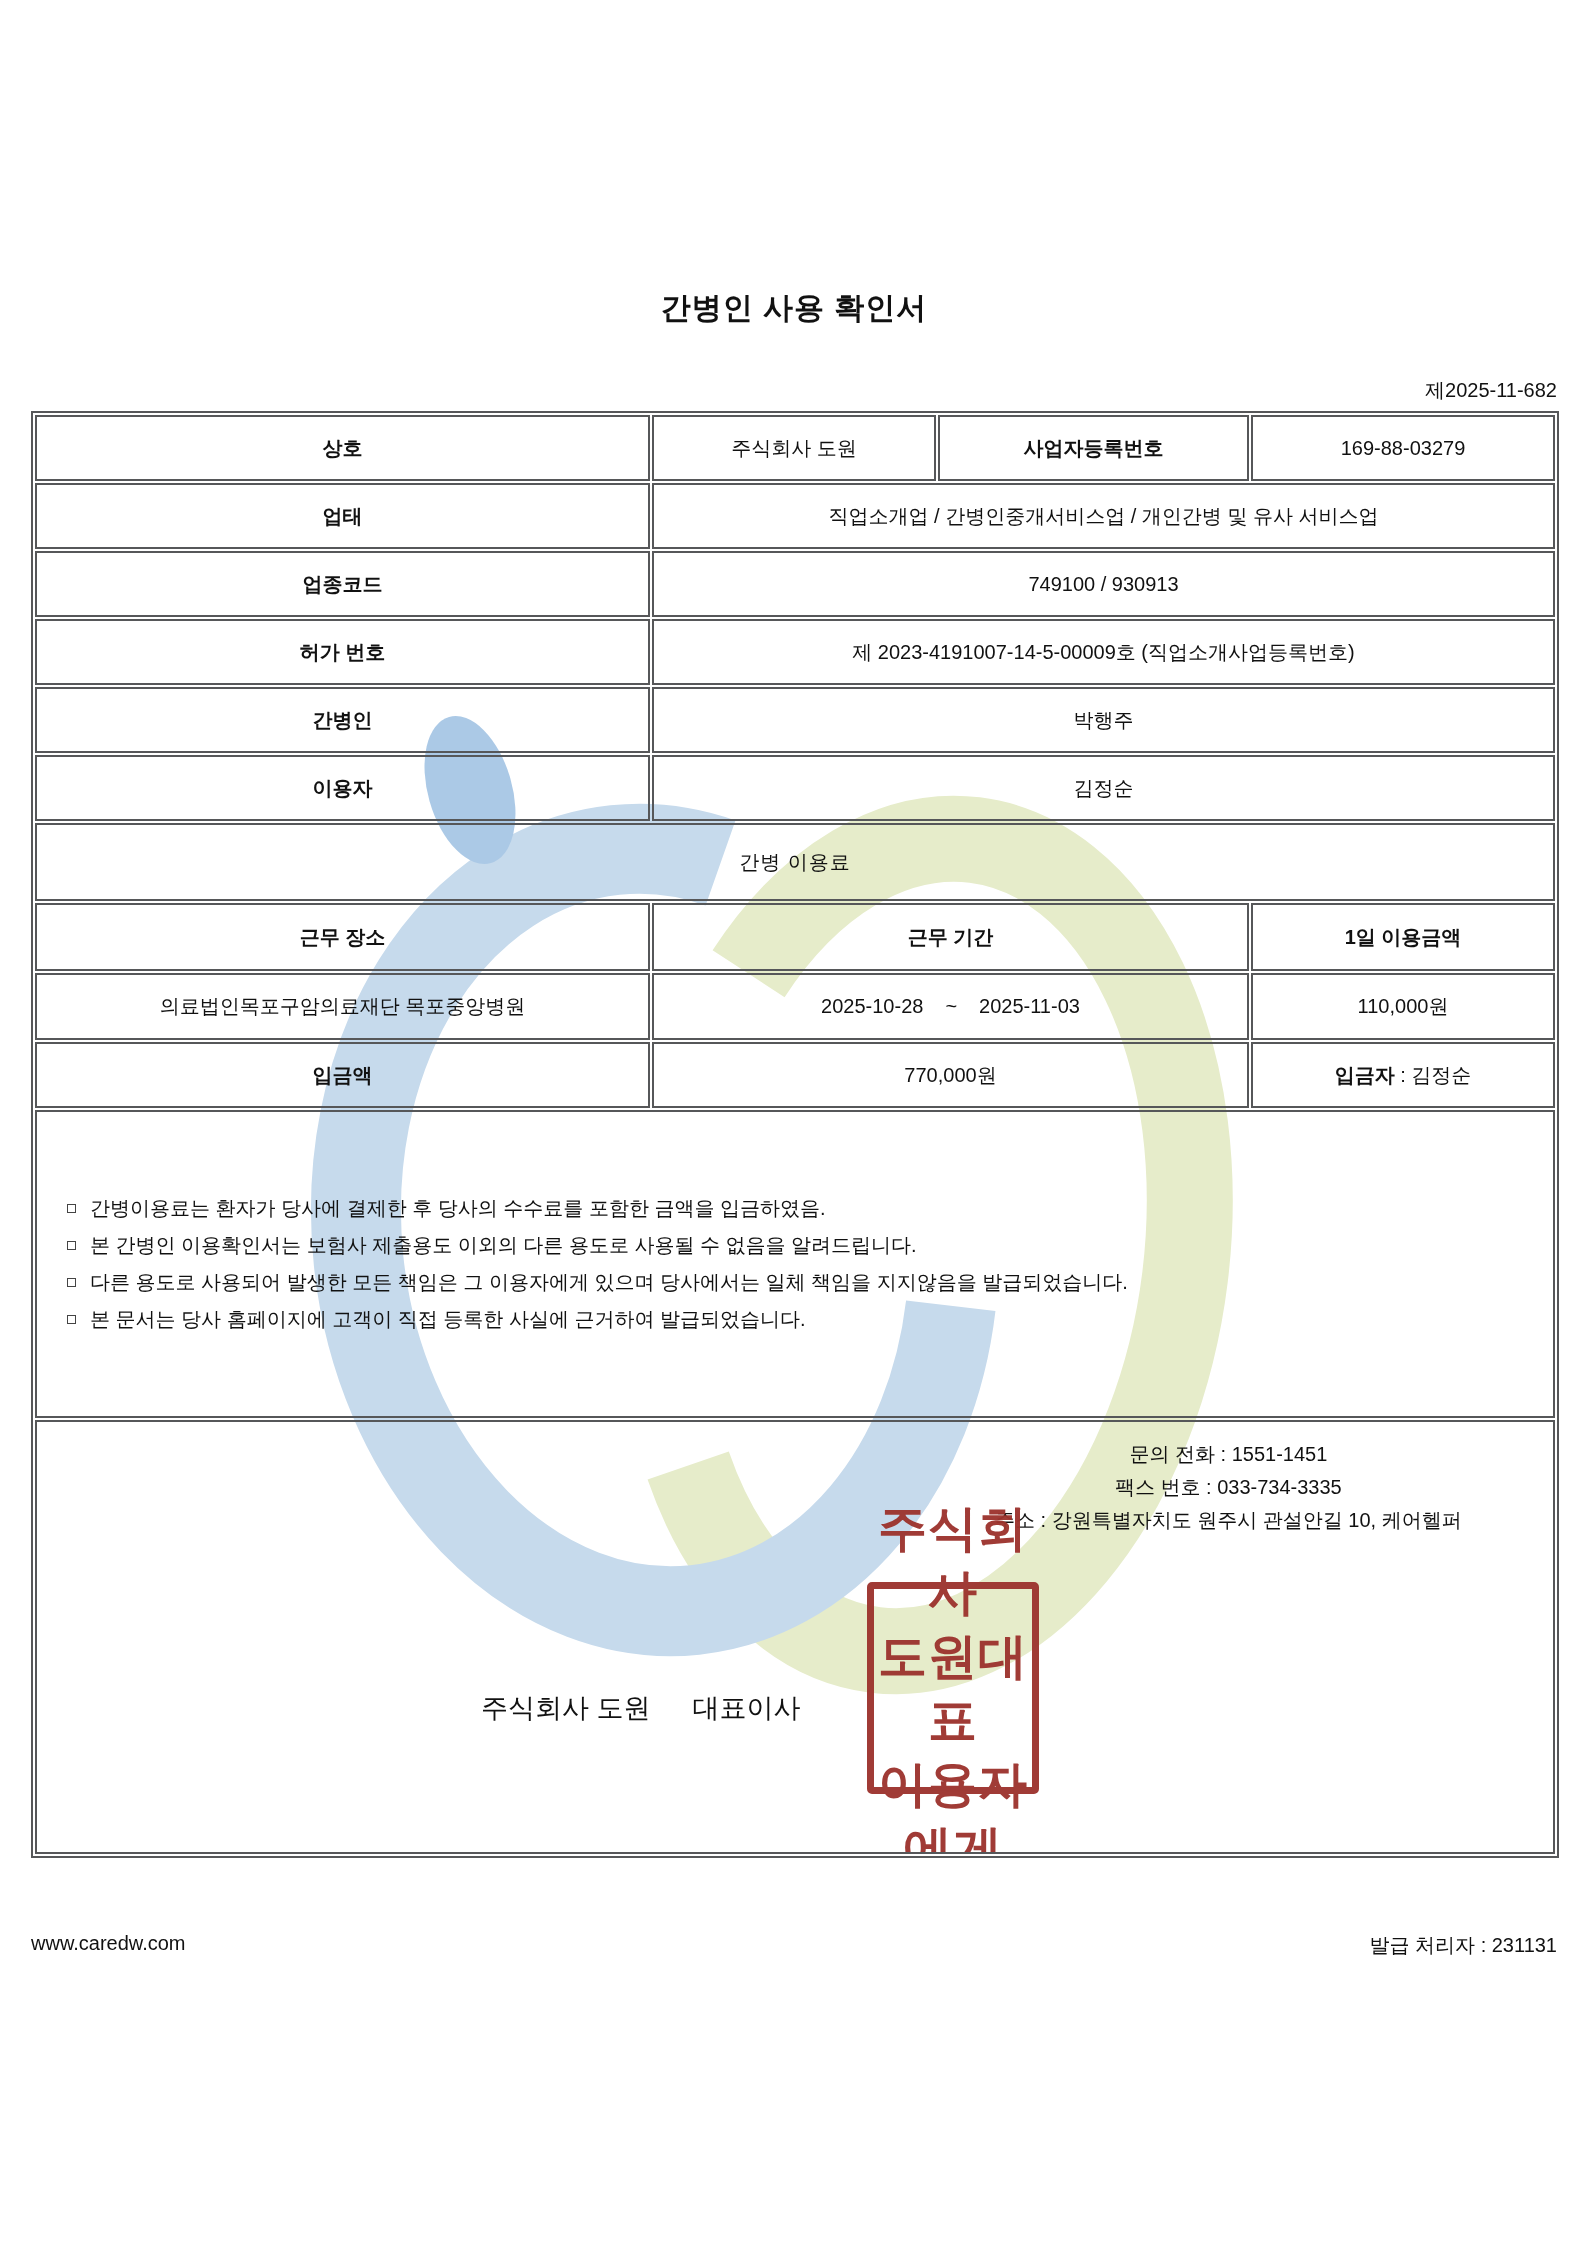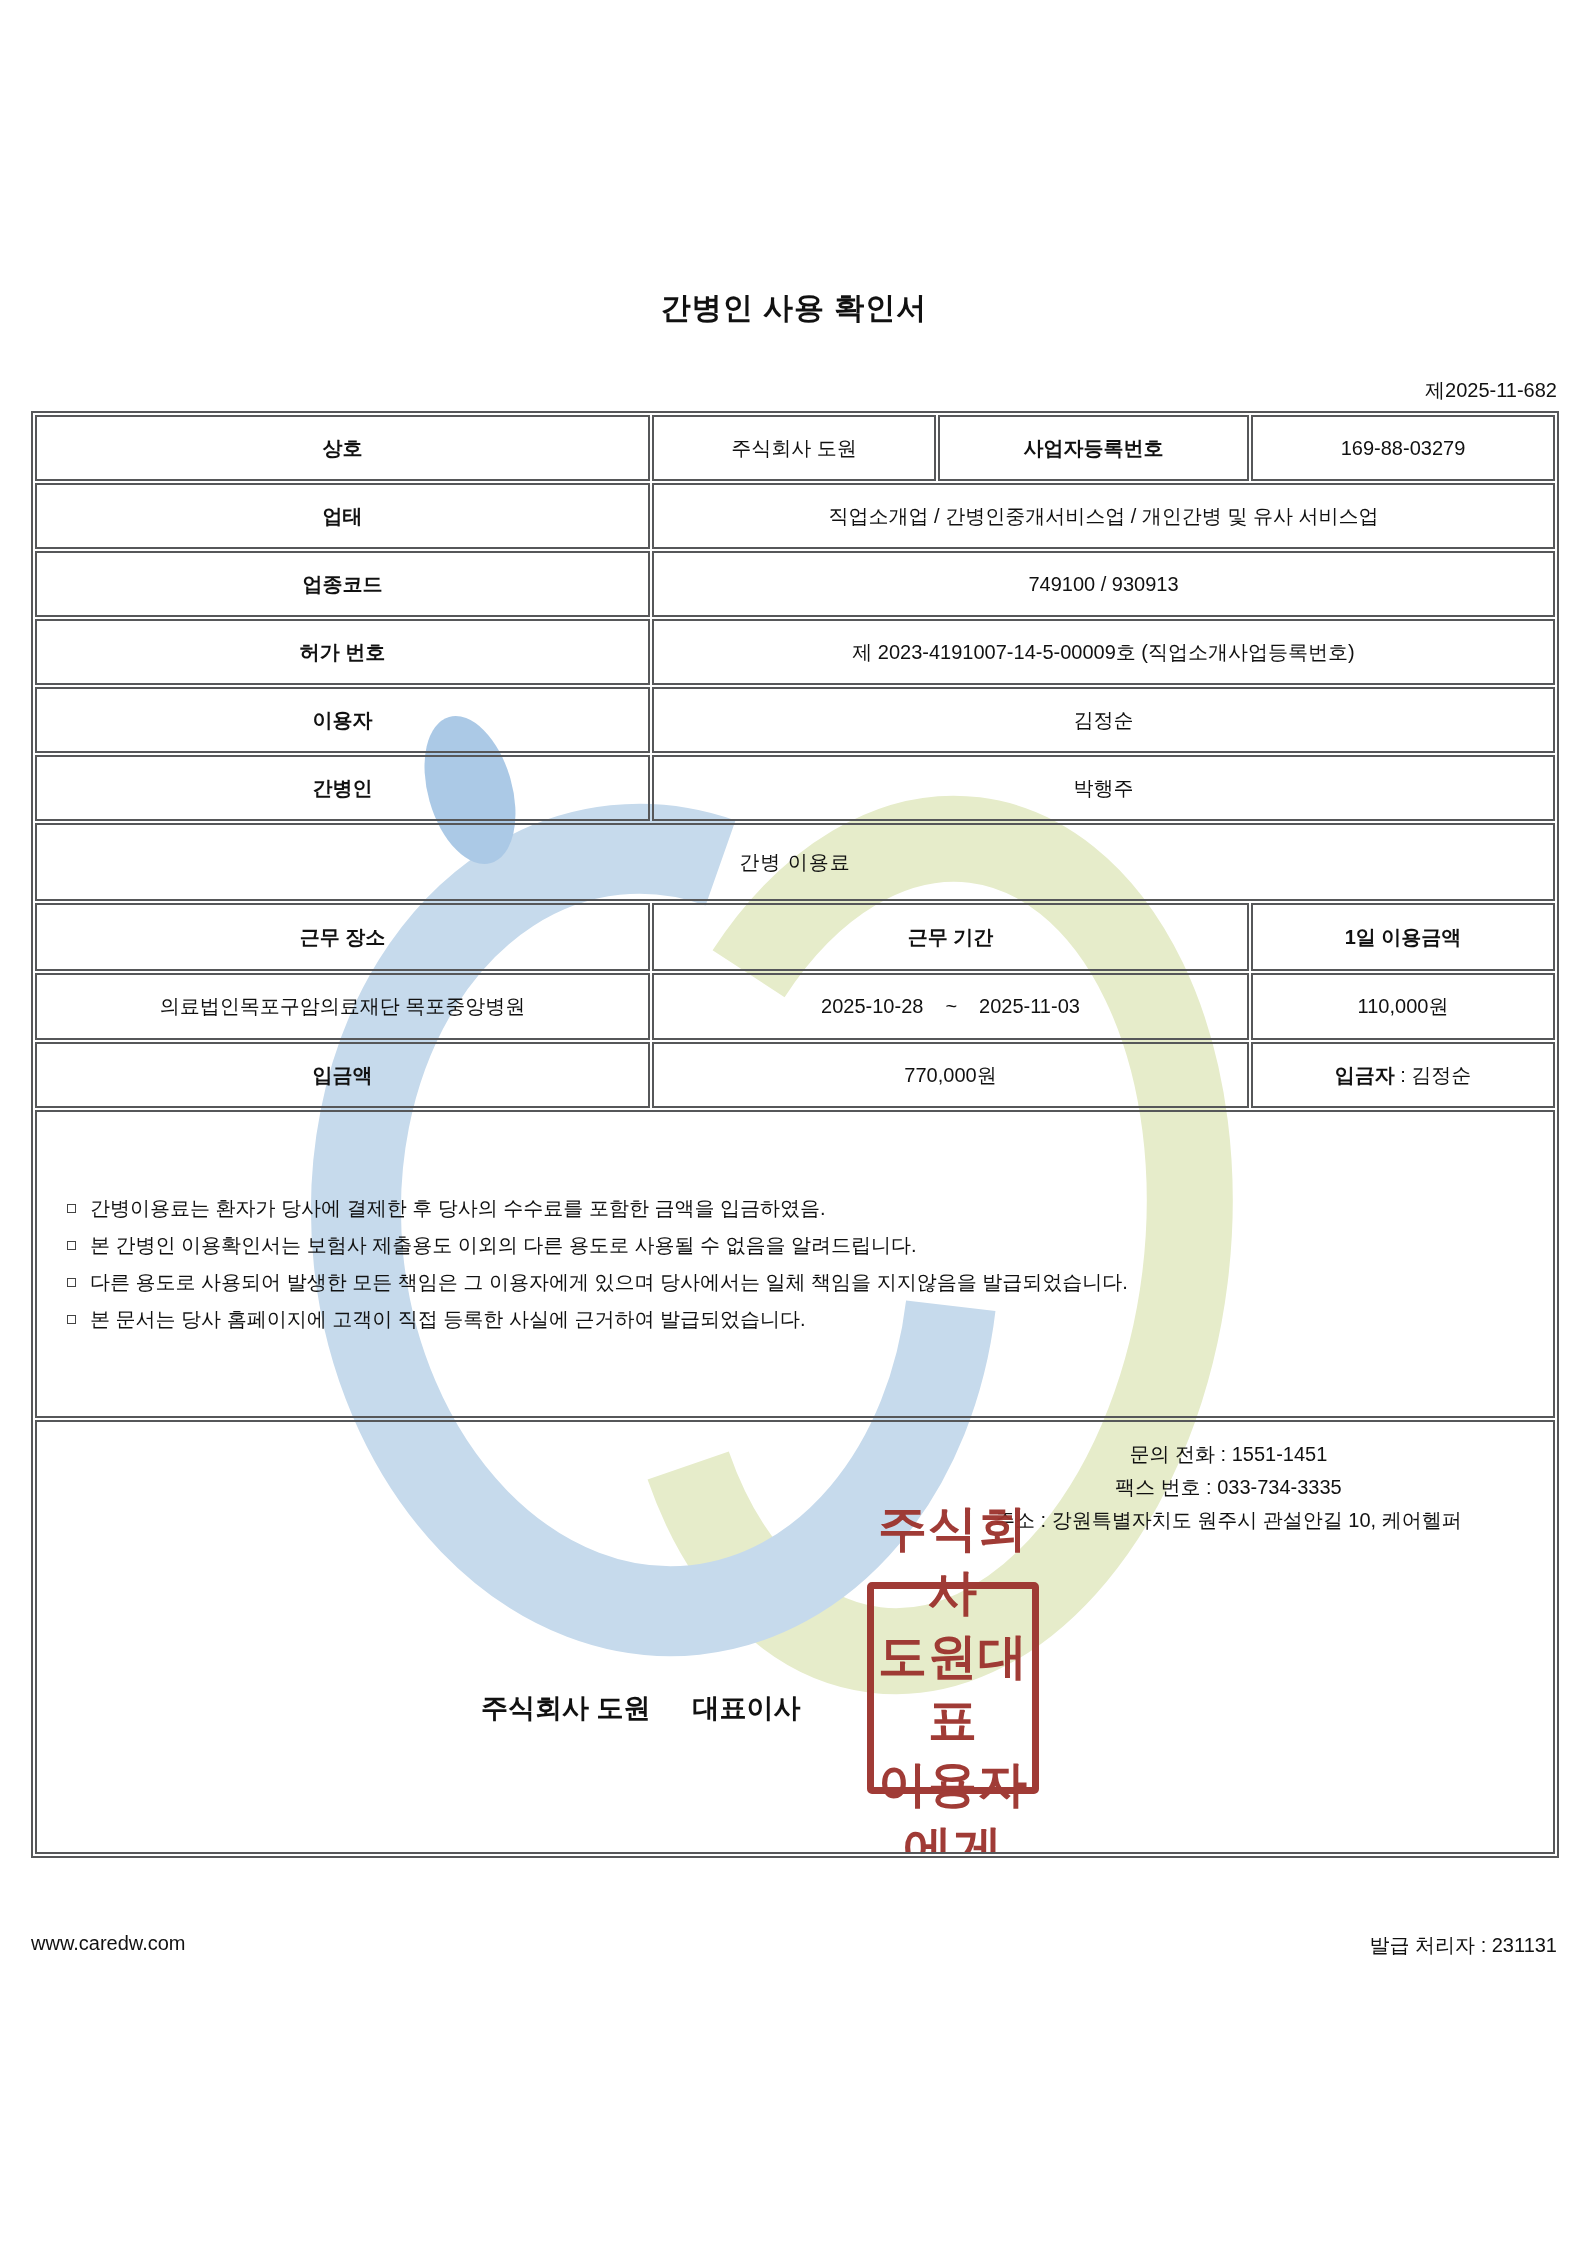--- a/index.html
+++ b/index.html
@@ -42,21 +42,21 @@
   .note-line{display:flex;align-items:center;font-size:20px;}
   .bullet-sq{
     display:inline-block;width:7px;height:7px;border:1px solid #444;
     margin:0 14px 0 0;flex:0 0 auto;background:#fff;
   }
   .contact{
     position:absolute;left:958px;top:16px;text-align:center;
     font-size:20px;line-height:33px;white-space:nowrap;
   }
   .signature{
-    position:absolute;left:444px;top:268px;font-size:27px;font-weight:bold;
+    position:absolute;left:444px;top:268px;font-size:27px;font-weight:normal;
     white-space:nowrap;
   }
   .signature .gap{display:inline-block;width:42px;}
   .stamp{
     position:absolute;left:830px;top:160px;width:172px;height:212px;
     border:7px solid #9d342e;border-radius:5px;box-sizing:border-box;
     display:flex;flex-direction:column;justify-content:center;align-items:center;
     color:#9d342e;font-weight:800;font-size:49px;line-height:64px;
     letter-spacing:1px;filter:blur(0.6px);opacity:0.96;
   }
@@ -102,27 +102,27 @@
     <th>업종코드</th>
     <td colspan="3">749100 / 930913</td>
   </tr>
 
   <tr class="r-std">
     <th>허가 번호</th>
     <td colspan="3">제 2023-4191007-14-5-00009호 (직업소개사업등록번호)</td>
   </tr>
 
   <tr class="r-std">
-    <th>이용자</th>
-    <td colspan="3">김정순</td>
+    <th>간병인</th>
+    <td colspan="3">박행주</td>
   </tr>
 
   <tr class="r-std">
-    <th>간병인</th>
-    <td colspan="3">박행주</td>
+    <th>이용자</th>
+    <td colspan="3">김정순</td>
   </tr>
 
   <tr class="r-section">
     <td colspan="4">간병 이용료</td>
   </tr>
 
   <tr class="r-head">
     <th>근무 장소</th>
     <th colspan="2">근무 기간</th>
     <th>1일 이용금액</th>

